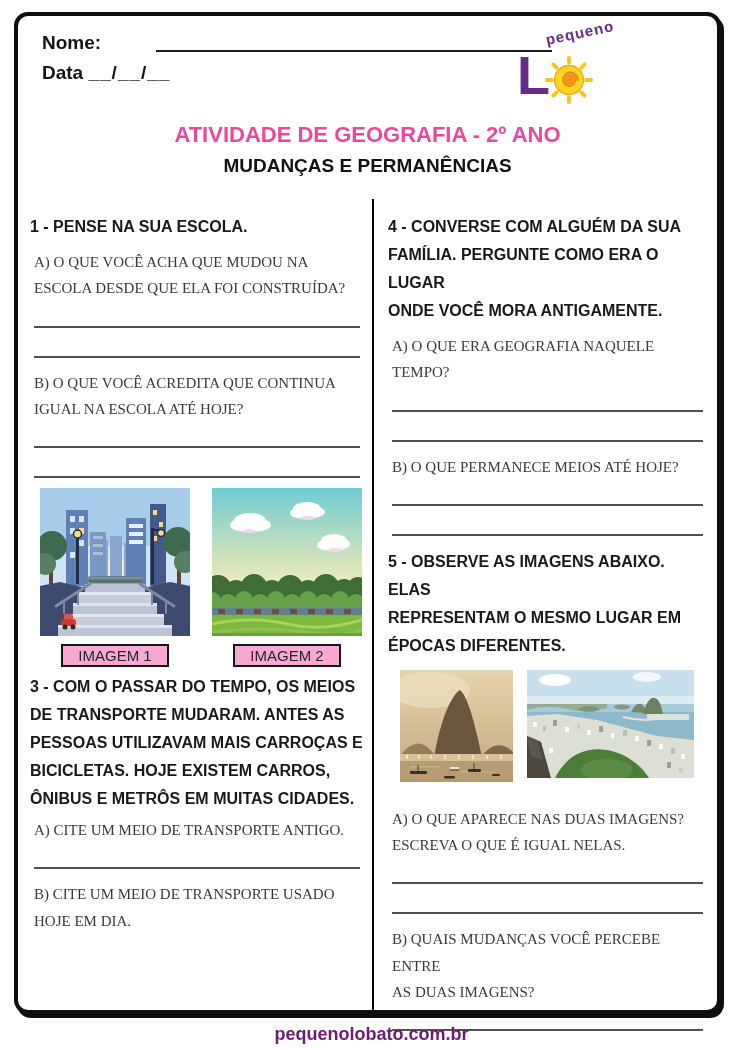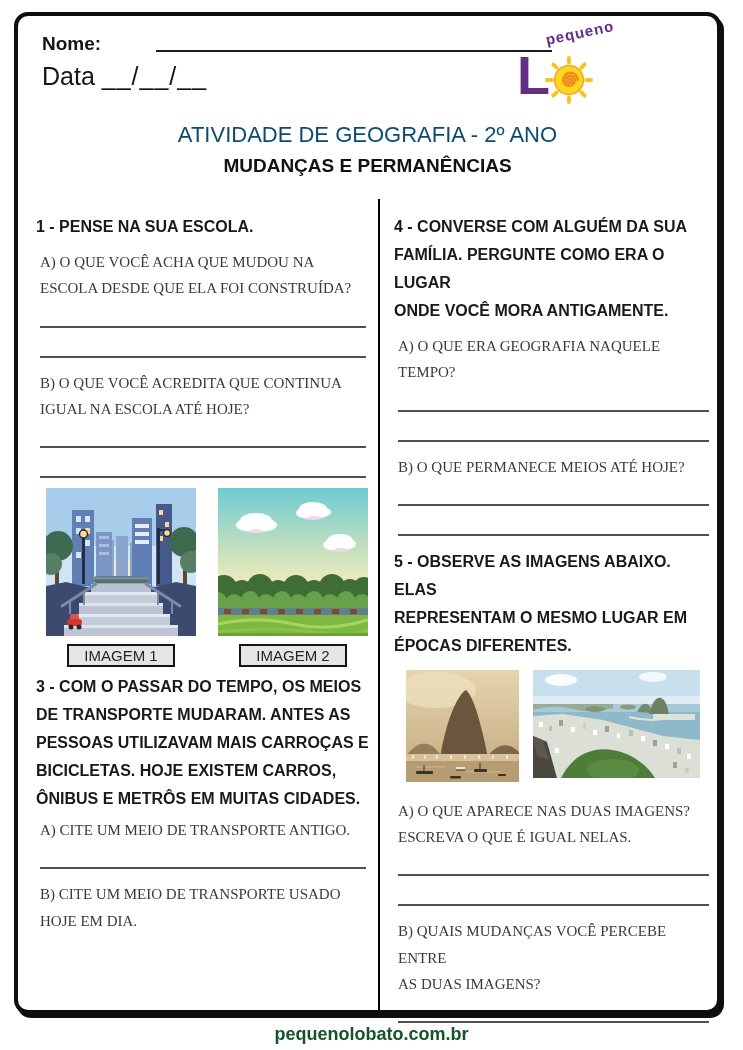--- a/index.html
+++ b/index.html
@@ -8,62 +8,62 @@
     position:relative; width:743px; height:1050px; background:#ffffff;
     font-family:"Liberation Sans", sans-serif; color:#1b1b1b; overflow:hidden;
   }
   .frame {
     position:absolute; left:14px; top:12px; width:707px; height:1002px;
     border:4px solid #0e0e0e; border-radius:14px; background:#fff;
     box-shadow:3px 4px 0 #0e0e0e;
   }
   
   .head { position:absolute; left:24px; top:16px; width:520px; }
-  .name-row { display:flex; align-items:center; width:510px;gap:47px; }
+  .name-row { display:flex; align-items:flex-start; width:510px;gap:47px; }
   .hlabel { font-weight:700; font-size:19px; color:#141414; white-space:nowrap; }
   .wline { flex:1; border-bottom:2.5px solid #1c1c1c; margin:0 0 3px 8px; height:20px; }
-  .date-row { margin-top:7px; font-weight:400; font-size:25px; color:#141414; }
+  .date-row { margin-top:7px; font-weight:700; font-size:19px; color:#141414; }
   .date-row .uscore { letter-spacing:1px; }
   
   .logo { position:absolute; top:10px; right:16px; width:190px; height:88px; }
   .logo-main { position:absolute; left:6px; top:22px; display:flex; align-items:center; }
   .logo-letter-l { font-weight:800; font-size:54px; color:#662d84; line-height:1; }
   .logo-rest { font-weight:800; font-size:44px; color:#662d84; line-height:1; letter-spacing:-2px; }
   .logo-sun { width:50px; height:50px; margin:4px -7px 0 -6px; position:relative; top:3px; }
   .logo-top {
     position:absolute; left:34px; top:-2px; transform:rotate(-12deg);
     color:#662d84; font-weight:700; font-size:15px; letter-spacing:1px;
   }
   
   .title { position:absolute; left:0; right:0; top:106px; text-align:center; }
-  .title-1 { font-weight:400; font-size:22px; color:#0c4a6e; }
+  .title-1 { font-weight:700; font-size:22px; color:#ec4899; }
   .title-2 { font-weight:800; font-size:19px; color:#121212; margin-top:7px; }
   
-  .cols { position:absolute; left:6px; top:183px; bottom:0; width:699px; display:flex; }
+  .cols { position:absolute; left:0; top:183px; bottom:0; width:699px; display:flex; }
   .col-left  { width:354px; padding:8px 6px 0 10px; }
   .col-right { flex:1; border-left:2px solid #000; padding:8px 8px 8px 12px; }
   .qh { font-weight:700; font-size:16px; line-height:1.75; color:#191919; white-space:pre-line; margin:6px 0 2px 2px; }
   .qt { font-weight:400; font-size:15px; line-height:1.75; color:#3a3a3a; white-space:pre-line; margin:8px 2px 0 6px;font-family:Liberation Serif, serif; }
   .ln { height:0; border-bottom:2px solid #515151; margin:24px 6px 0 6px; }
   .ln + .ln { margin-top:28px; }
   .gap-s { margin-top:12px; }
   
   .figs { display:flex; gap:22px; margin:10px 0 0 12px; }
   .fig  { width:150px; height:148px; }
   .fig svg { display:block; width:150px; height:148px; }
   .label-row { display:flex; gap:22px; margin:8px 0 2px 12px; }
   .label-cell { width:150px; text-align:center; }
-  .imglabel { display:inline-block; border:2px solid #151515; background:#e5e5e5; padding:1px 15px; font-size:15px; color:#262626; }
+  .imglabel { display:inline-block; border:2px solid #151515; background:#f9a8d4; padding:1px 15px; font-size:15px; color:#262626; }
   
   .photos { display:flex; gap:14px; align-items:flex-start; margin:10px 0 2px 14px; }
   .photo-old svg { display:block; width:113px; height:112px; }
   .photo-new svg { display:block; width:167px; height:108px; }
   
   .footer { position:absolute; left:0; right:0; bottom:5px; text-align:center;
-            font-weight:700; font-size:18px; color:#14532d; }
+            font-weight:700; font-size:18px; color:#701a75; }
 </style>
 </head>
 <body>
 
 <div class="page">
   <div class="frame">
 
     <div class="head">
       <div class="name-row">
         <span class="hlabel">Nome:</span>
@@ -386,21 +386,21 @@
                   <rect x="152" y="98" width="4" height="5" fill="#c9cec3"></rect>
               </g>
               <path d="M28,108 C40,84 62,74 88,82 C104,87 116,98 122,108 Z" fill="#4e7c39"></path>
               <ellipse cx="80" cy="100" rx="26" ry="11" fill="#5f9347" opacity="0.7"></ellipse>
               <polygon points="0,66 14,72 24,108 0,108" fill="#4b473f"></polygon>
               <polygon points="0,66 10,70 16,90 4,86" fill="#5d584e"></polygon>
             </svg>
           </div>
         </div>
 
-        <div class="qt" style="margin-top:16px;">A) O QUE APARECE NAS DUAS IMAGENS?
+        <div class="qt" style="margin-top:24px;">A) O QUE APARECE NAS DUAS IMAGENS?
 ESCREVA O QUE É IGUAL NELAS.</div>
         <div class="ln"></div>
         <div class="ln"></div>
         <div class="qt gap-s">B) QUAIS MUDANÇAS VOCÊ PERCEBE ENTRE
 AS DUAS IMAGENS?</div>
         <div class="ln"></div>
         <div class="ln"></div>
 
       </div>
     </div>

